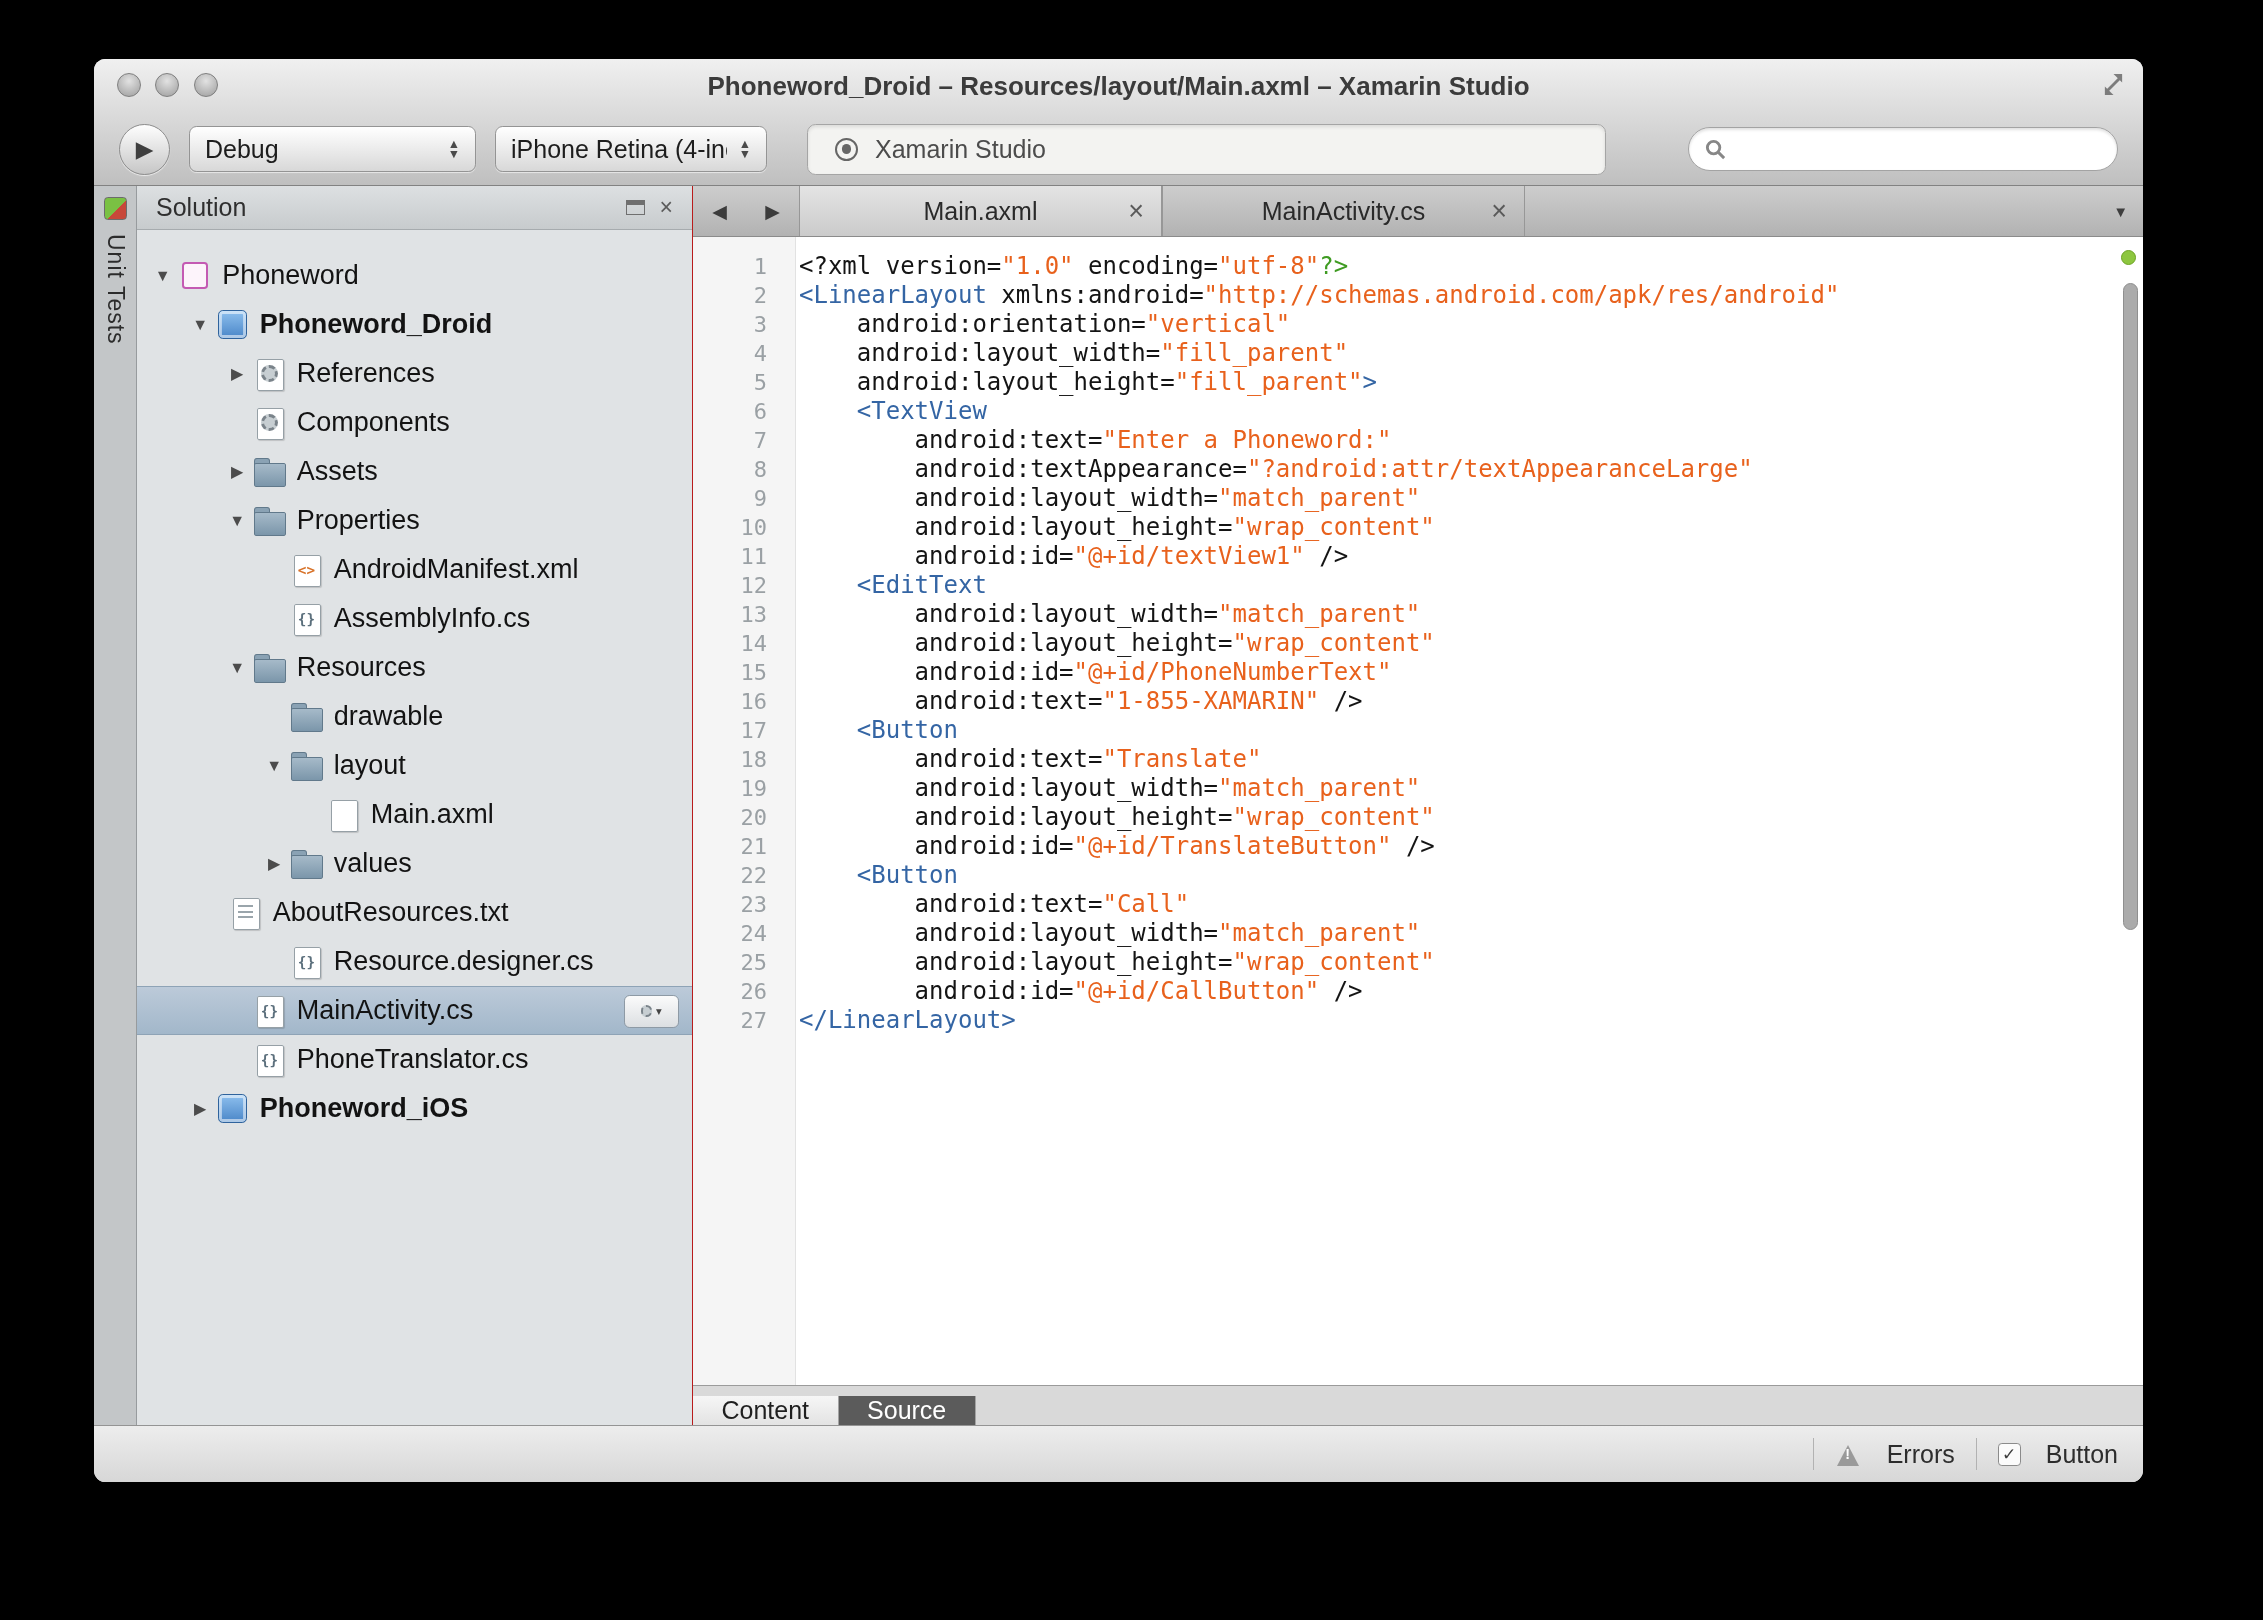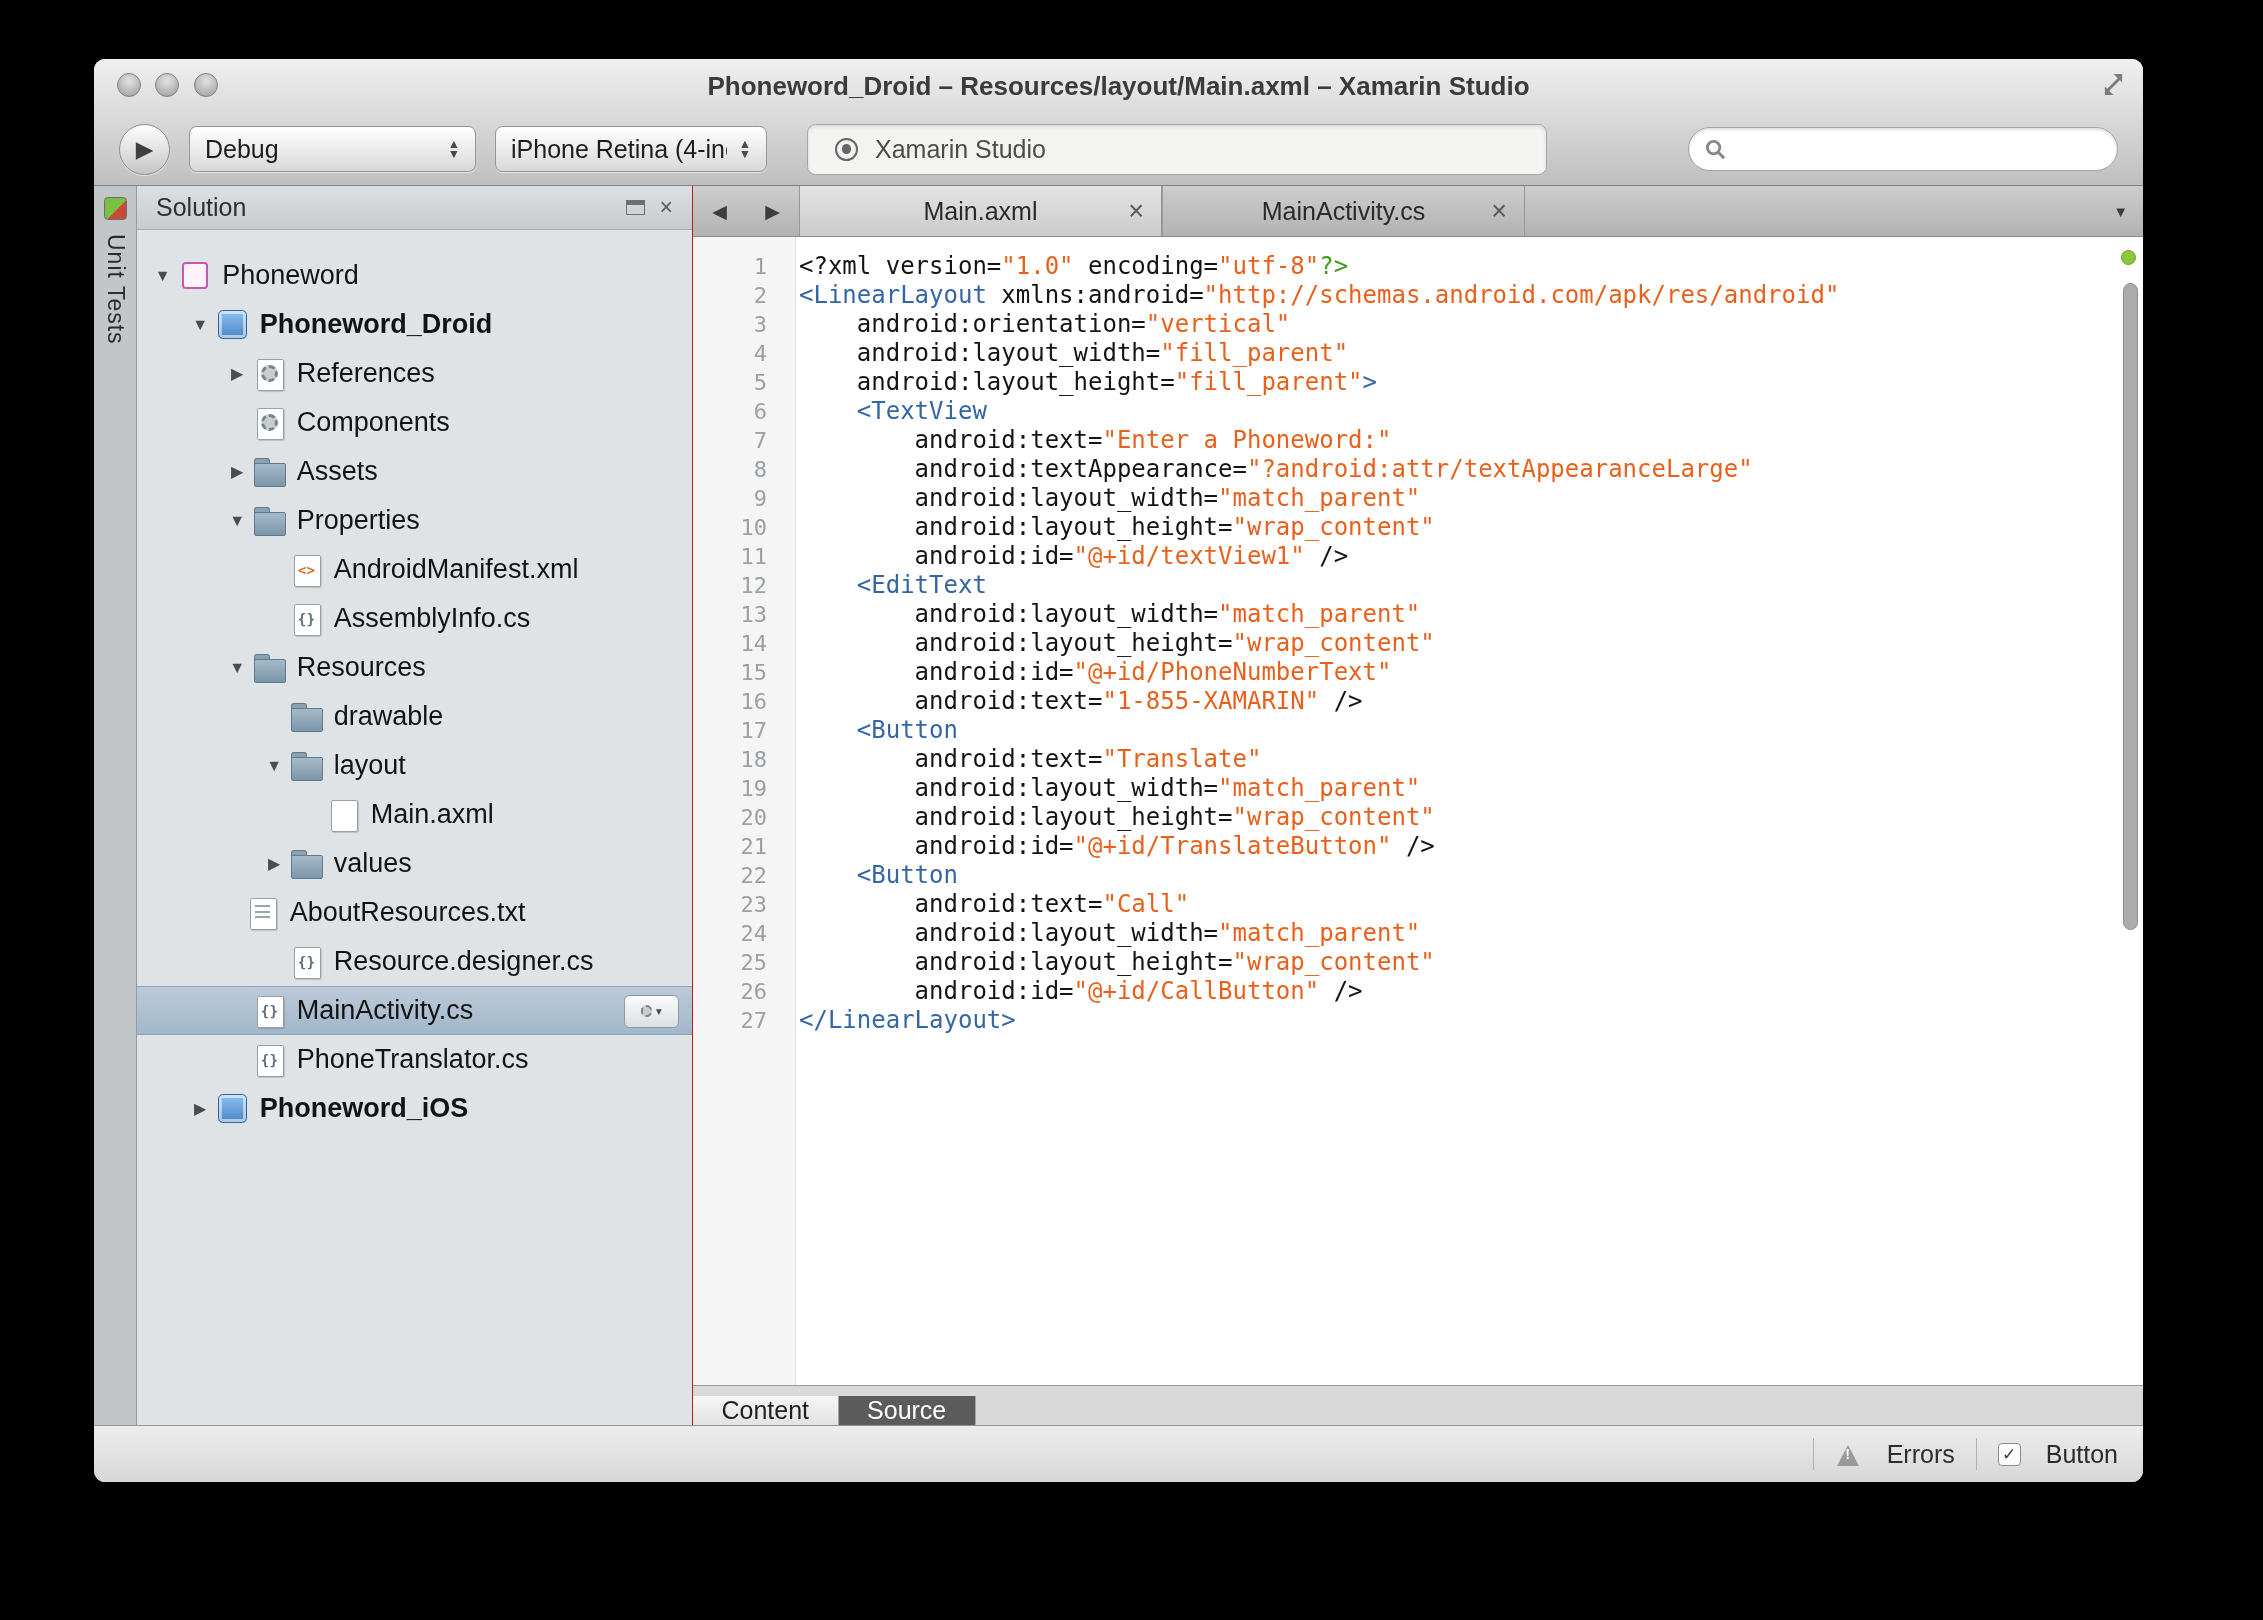--- a/index.html
+++ b/index.html
@@ -22,21 +22,21 @@
   .run-btn { width:51px; height:51px; border-radius:50%; border:1px solid #8d8d8d; flex:none;
              background:linear-gradient(#fefefe,#c6c6c6); display:flex; align-items:center; justify-content:center;
              color:#3f3f3f; font-size:23px; box-shadow:0 1px 1px rgba(255,255,255,.7); }
   .combo { height:46px; background:linear-gradient(#ffffff,#d8d8d8); border:1px solid #949494; border-radius:7.6px;
            display:flex; align-items:center; padding:0 15px; font-size:25px; color:#1d1d1d; margin-left:19px;
            box-shadow:0 1px 1px rgba(255,255,255,.6); }
   .combo .clabel { flex:1; white-space:nowrap; overflow:hidden; }
   .stepper { display:flex; flex-direction:column; line-height:10.5px; font-size:12.4px; color:#4a4a4a; margin-left:11.4px; }
   .combo-config { width:287px; }
   .combo-device { width:272px; }
-  .status-pill { margin-left:40px; width:740px; height:51px; background:#f3f3f1; border:1px solid #a5a5a5;
+  .status-pill { margin-left:40px; width:799px; height:51px; background:#f3f3f1; border:1px solid #a5a5a5;
                  border-radius:8.6px; box-shadow:inset 0 1.9px 3.8px rgba(0,0,0,.10); display:flex; align-items:center;
                  padding:0 27px; gap:17px; font-size:25px; color:#4c4c4c; }
   .target-icon { width:23px; height:23px; border:2.9px solid #666; border-radius:50%; position:relative; flex:none; }
   .target-icon::after { content:''; position:absolute; left:4.8px; top:4.8px; right:4.8px; bottom:4.8px;
                         background:#666; border-radius:50%; }
   .search-pill { margin-left:auto; width:430px; height:44px; border-radius:23px; background:#fff;
                  border:1px solid #a3a3a3; box-shadow:inset 0 1.9px 2.9px rgba(0,0,0,.12); display:flex;
                  align-items:center; padding:0 15px; gap:9.5px; }
   .search-pill input { border:none; outline:none; background:transparent; font-size:24px; flex:1;
                        font-family:"Liberation Sans",sans-serif; color:#222; }
@@ -280,21 +280,21 @@
           <div class="tree-row" style="padding-left: 160px;">
             <span class="expander"></span>
             <span class="tree-icon icon-file"></span>
             <span class="tree-label">Main.axml</span>
           </div>
           <div class="tree-row" style="padding-left: 123px;">
             <span class="expander">▶</span>
             <span class="tree-icon icon-folder"></span>
             <span class="tree-label">values</span>
           </div>
-          <div class="tree-row" style="padding-left: 79px;">
+          <div class="tree-row" style="padding-left: 62px;">
             <span class="expander"></span>
             <span class="tree-icon icon-txtfile"></span>
             <span class="tree-label">AboutResources.txt</span>
           </div>
           <div class="tree-row" style="padding-left: 123px;">
             <span class="expander"></span>
             <span class="tree-icon icon-csfile">
               <span class="icon-doc-glyph">{}</span>
             </span>
             <span class="tree-label">Resource.designer.cs</span>

